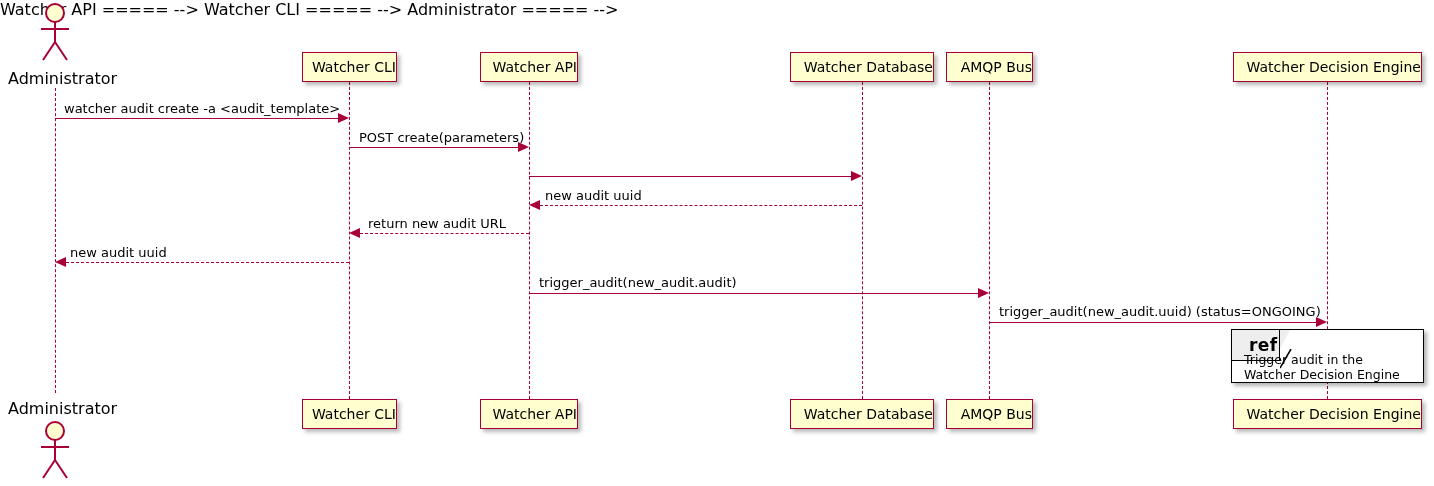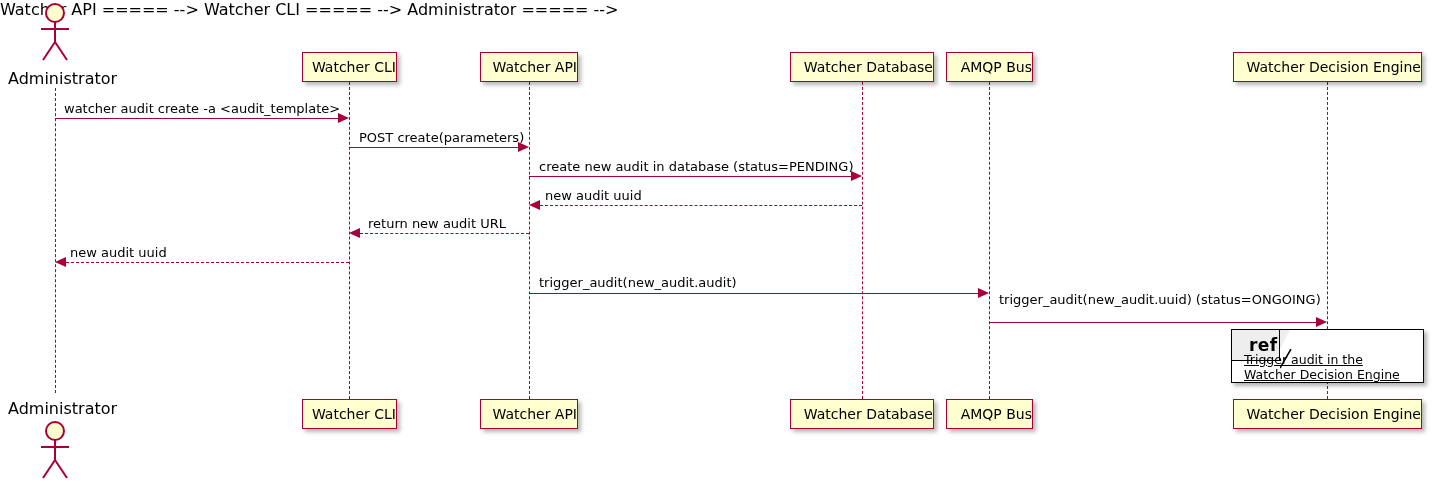--- a/index.html
+++ b/index.html
@@ -112,21 +112,20 @@
     height: 0;
   }
   .ref-text {
     position: absolute;
     left: 12px;
     top: 22px;
     font-size: 12.5px;
     color: #000000;
     line-height: 15px;
     white-space: pre;
-    text-decoration: underline;
   }
 </style>
 </head>
 <body>
 
 <div id="diagram">
 
   
   <div class="lifeline" style="left:55px; top:88px; height:305px;"></div>
   <div class="lifeline" style="left:349px; top:82px; height:317px;"></div>
@@ -168,21 +167,20 @@
   <div class="msg-label" style="left:64px; top:101px;">watcher audit create -a &lt;audit_template&gt;</div>
   <div class="msg-line" style="left:55px; top:118px; width:283px;"></div>
   <div class="arrowhead right" style="left:338px; top:113px;"></div>
 
   
   <div class="msg-label" style="left:359px; top:130px;">POST create(parameters)</div>
   <div class="msg-line" style="left:349px; top:147px; width:169px;"></div>
   <div class="arrowhead right" style="left:518px; top:142px;"></div>
 
   
-  <div class="msg-label" style="left:539px; top:159px;">create new audit in database (status=PENDING)</div>
   <div class="msg-line" style="left:529px; top:176px; width:322px;"></div>
   <div class="arrowhead right" style="left:851px; top:171px;"></div>
 
    Watcher API ===== --&gt;
   <div class="msg-label" style="left:545px; top:188px;">new audit uuid</div>
   <div class="msg-line dashed" style="left:540px; top:205px; width:322px;"></div>
   <div class="arrowhead left" style="left:529px; top:200px;"></div>
 
    Watcher CLI ===== --&gt;
   <div class="msg-label" style="left:368px; top:216px;text-align:center;">return new audit URL</div>
@@ -193,21 +191,21 @@
   <div class="msg-label" style="left:70px; top:245px;">new audit uuid</div>
   <div class="msg-line dashed" style="left:66px; top:262px; width:283px;"></div>
   <div class="arrowhead left" style="left:55px; top:257px;"></div>
 
   
   <div class="msg-label" style="left:539px; top:275px;">trigger_audit(new_audit.audit)</div>
   <div class="msg-line" style="left:529px; top:293px; width:449px;"></div>
   <div class="arrowhead right" style="left:978px; top:288px;"></div>
 
   
-  <div class="msg-label" style="left:999px; top:292px;">trigger_audit(new_audit.uuid) (status=ONGOING)</div>
+  <div class="msg-label" style="left:999px; top:304px;">trigger_audit(new_audit.uuid) (status=ONGOING)</div>
   <div class="msg-line" style="left:989px; top:322px; width:327px;"></div>
   <div class="arrowhead right" style="left:1316px; top:317px;"></div>
 
   
   <div class="ref-box" style="left:1231px; top:329px; width:193px; height:54px;">
     <div class="ref-tab" style="width:48px;">
       <span>ref</span>
     </div>
     <div class="ref-tab-corner" style="left:48px; top:0; border-top:19px solid #EEEEEE; border-right:10px solid transparent;"></div>
     <div class="ref-tab-corner" style="left:47px; top:0; width:0; height:0; border-top:19px solid transparent; border-left:1.5px solid transparent;">

